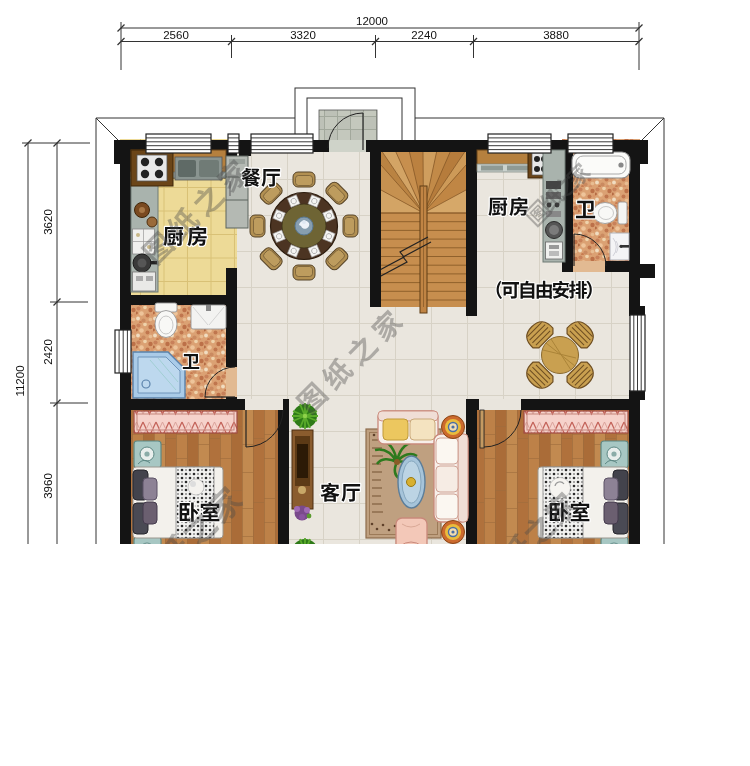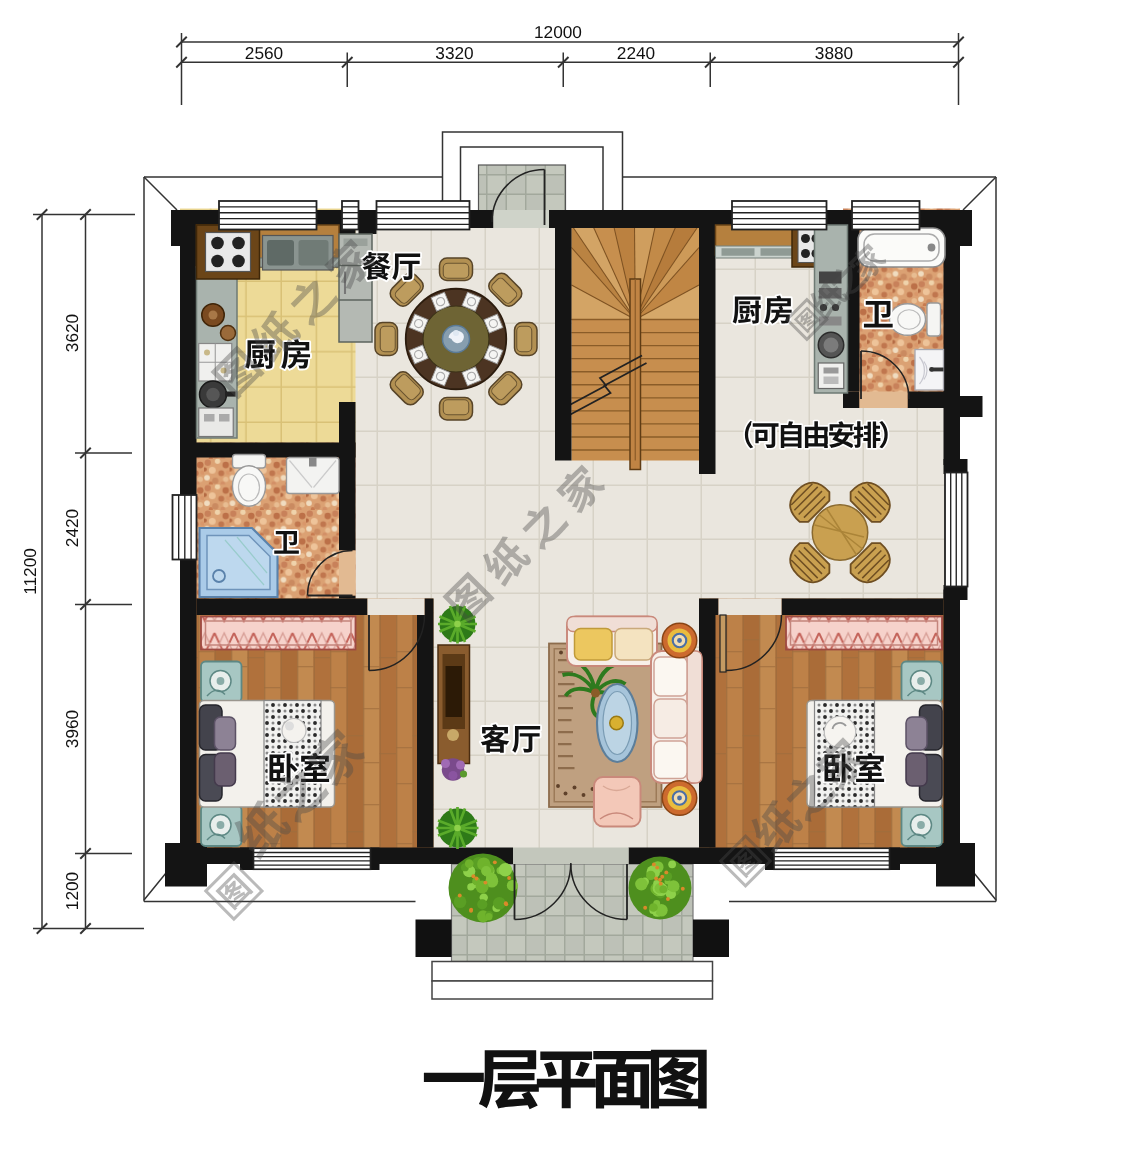--- a/index.html
+++ b/index.html
@@ -1,14 +1,14 @@
 <!DOCTYPE html>
 <html><head><meta charset="utf-8"><style>
 html,body{margin:0;padding:0;background:#ffffff;}
-#plan{width:750px;height:766px;position:relative;font-family:"Liberation Sans",sans-serif;overflow:hidden;}
+#plan{width:750px;height:544px;position:relative;font-family:"Liberation Sans",sans-serif;overflow:hidden;}
 svg{display:block;}
 </style></head><body>
 
 <div id="plan">
 <svg width="750" height="766" viewBox="0 0 750 766" xmlns="http://www.w3.org/2000/svg">
 
 <rect width="750" height="766" fill="#ffffff"></rect>
 <defs>
 <pattern id="pTile" width="36" height="36" patternUnits="userSpaceOnUse">
  <rect width="36" height="36" fill="#eae6de"></rect>

